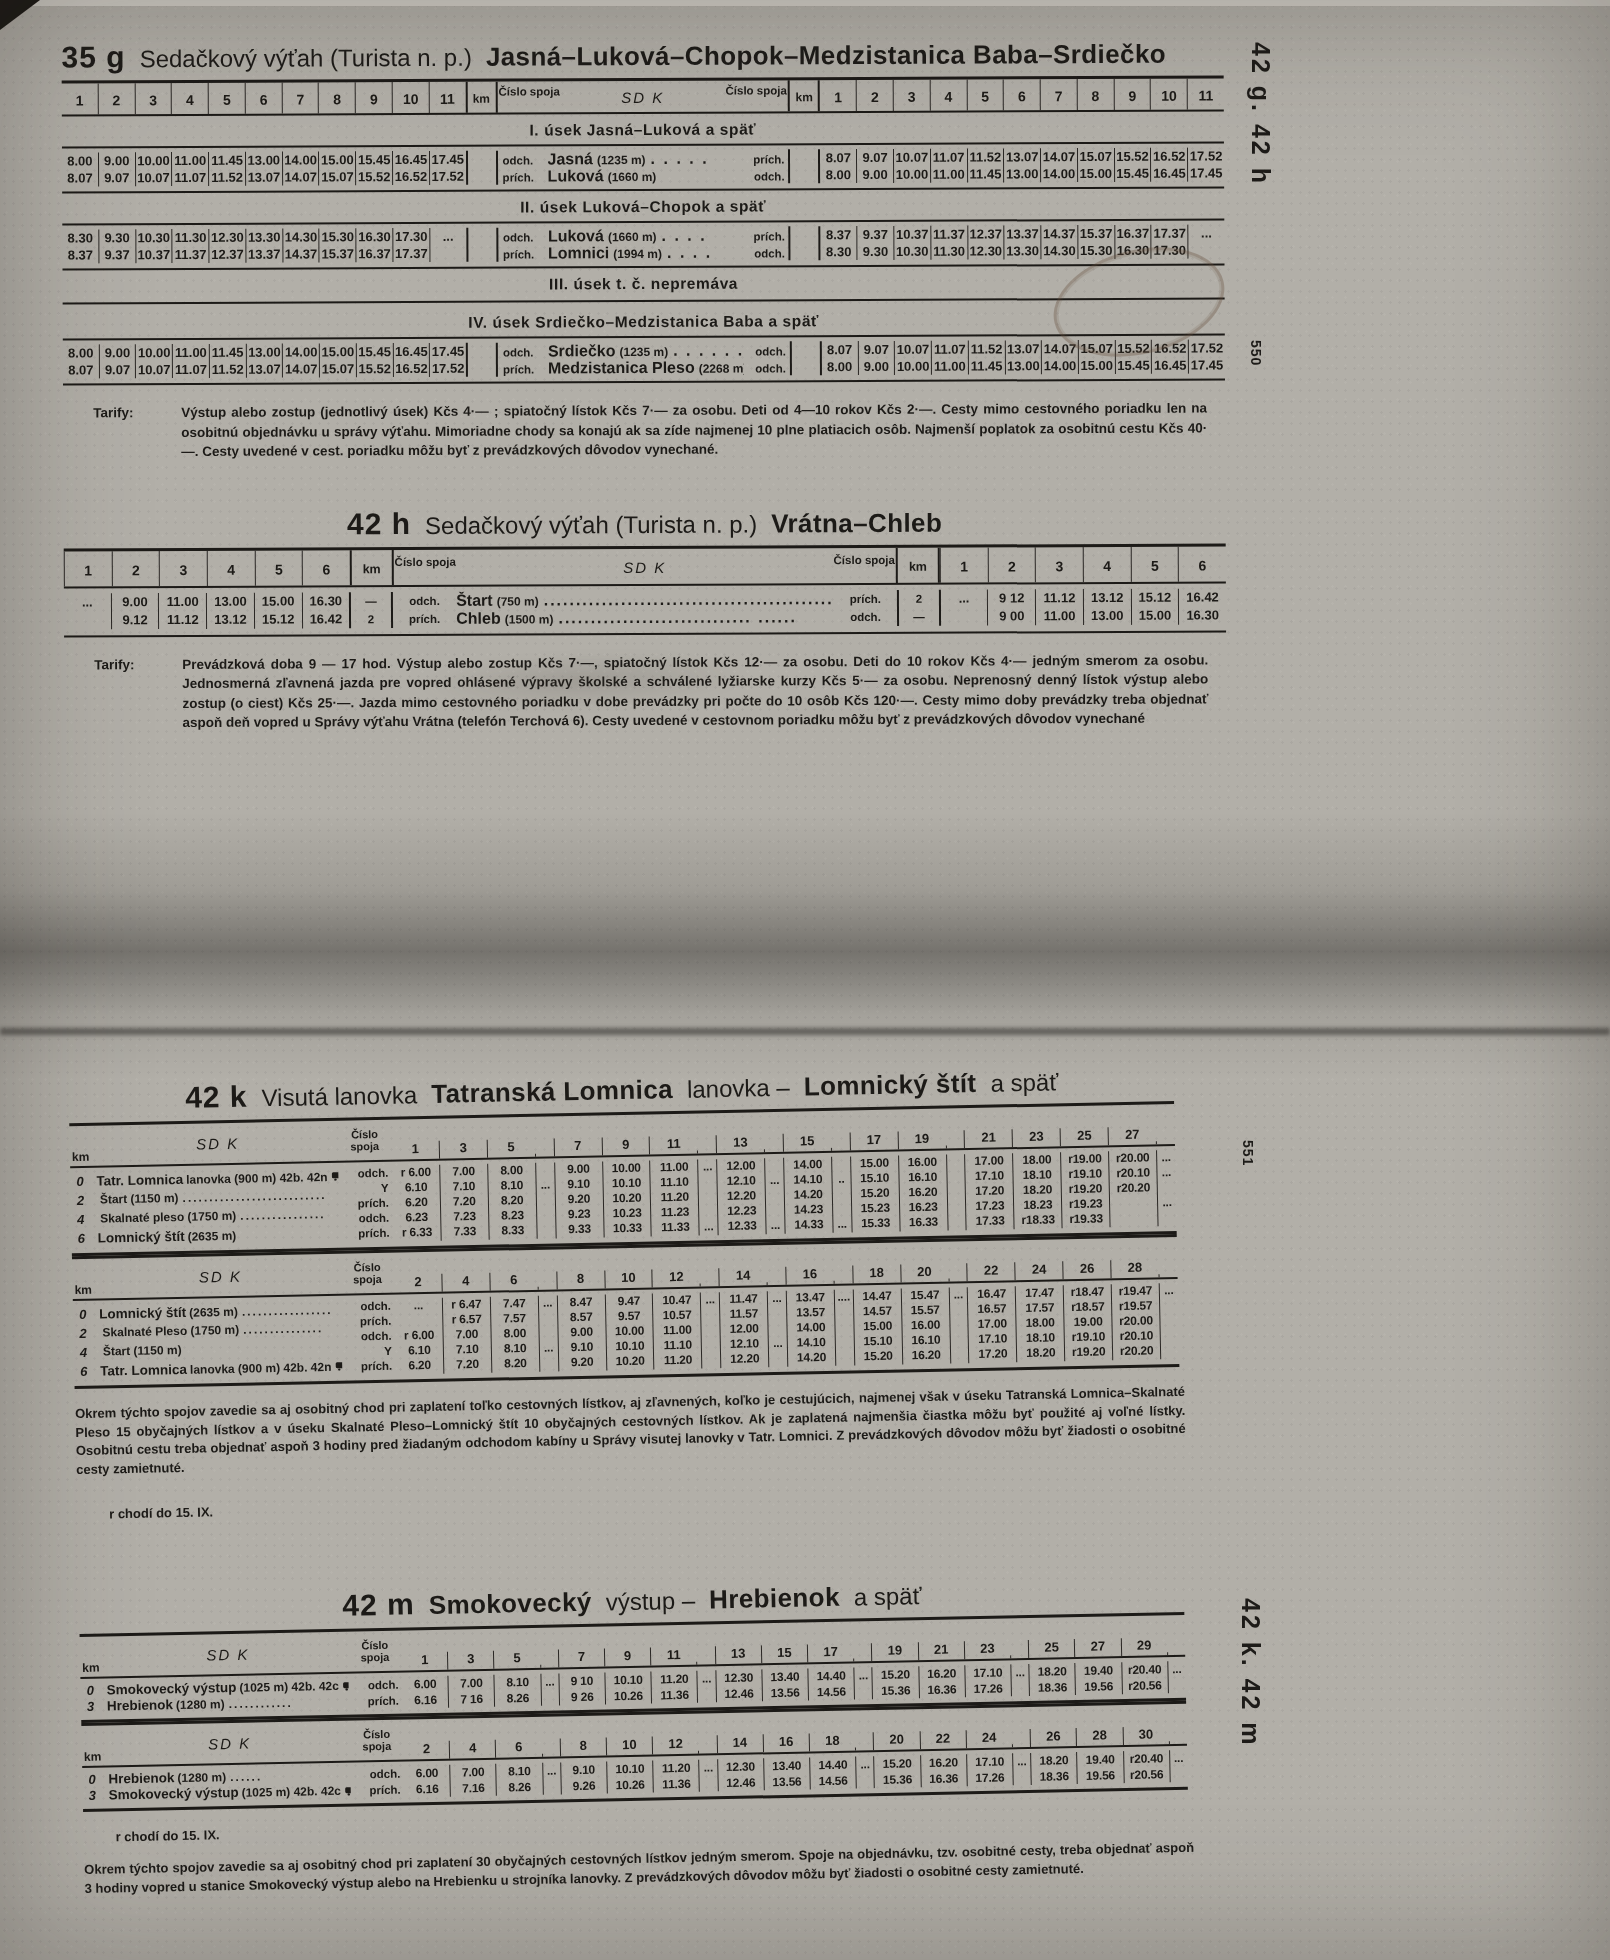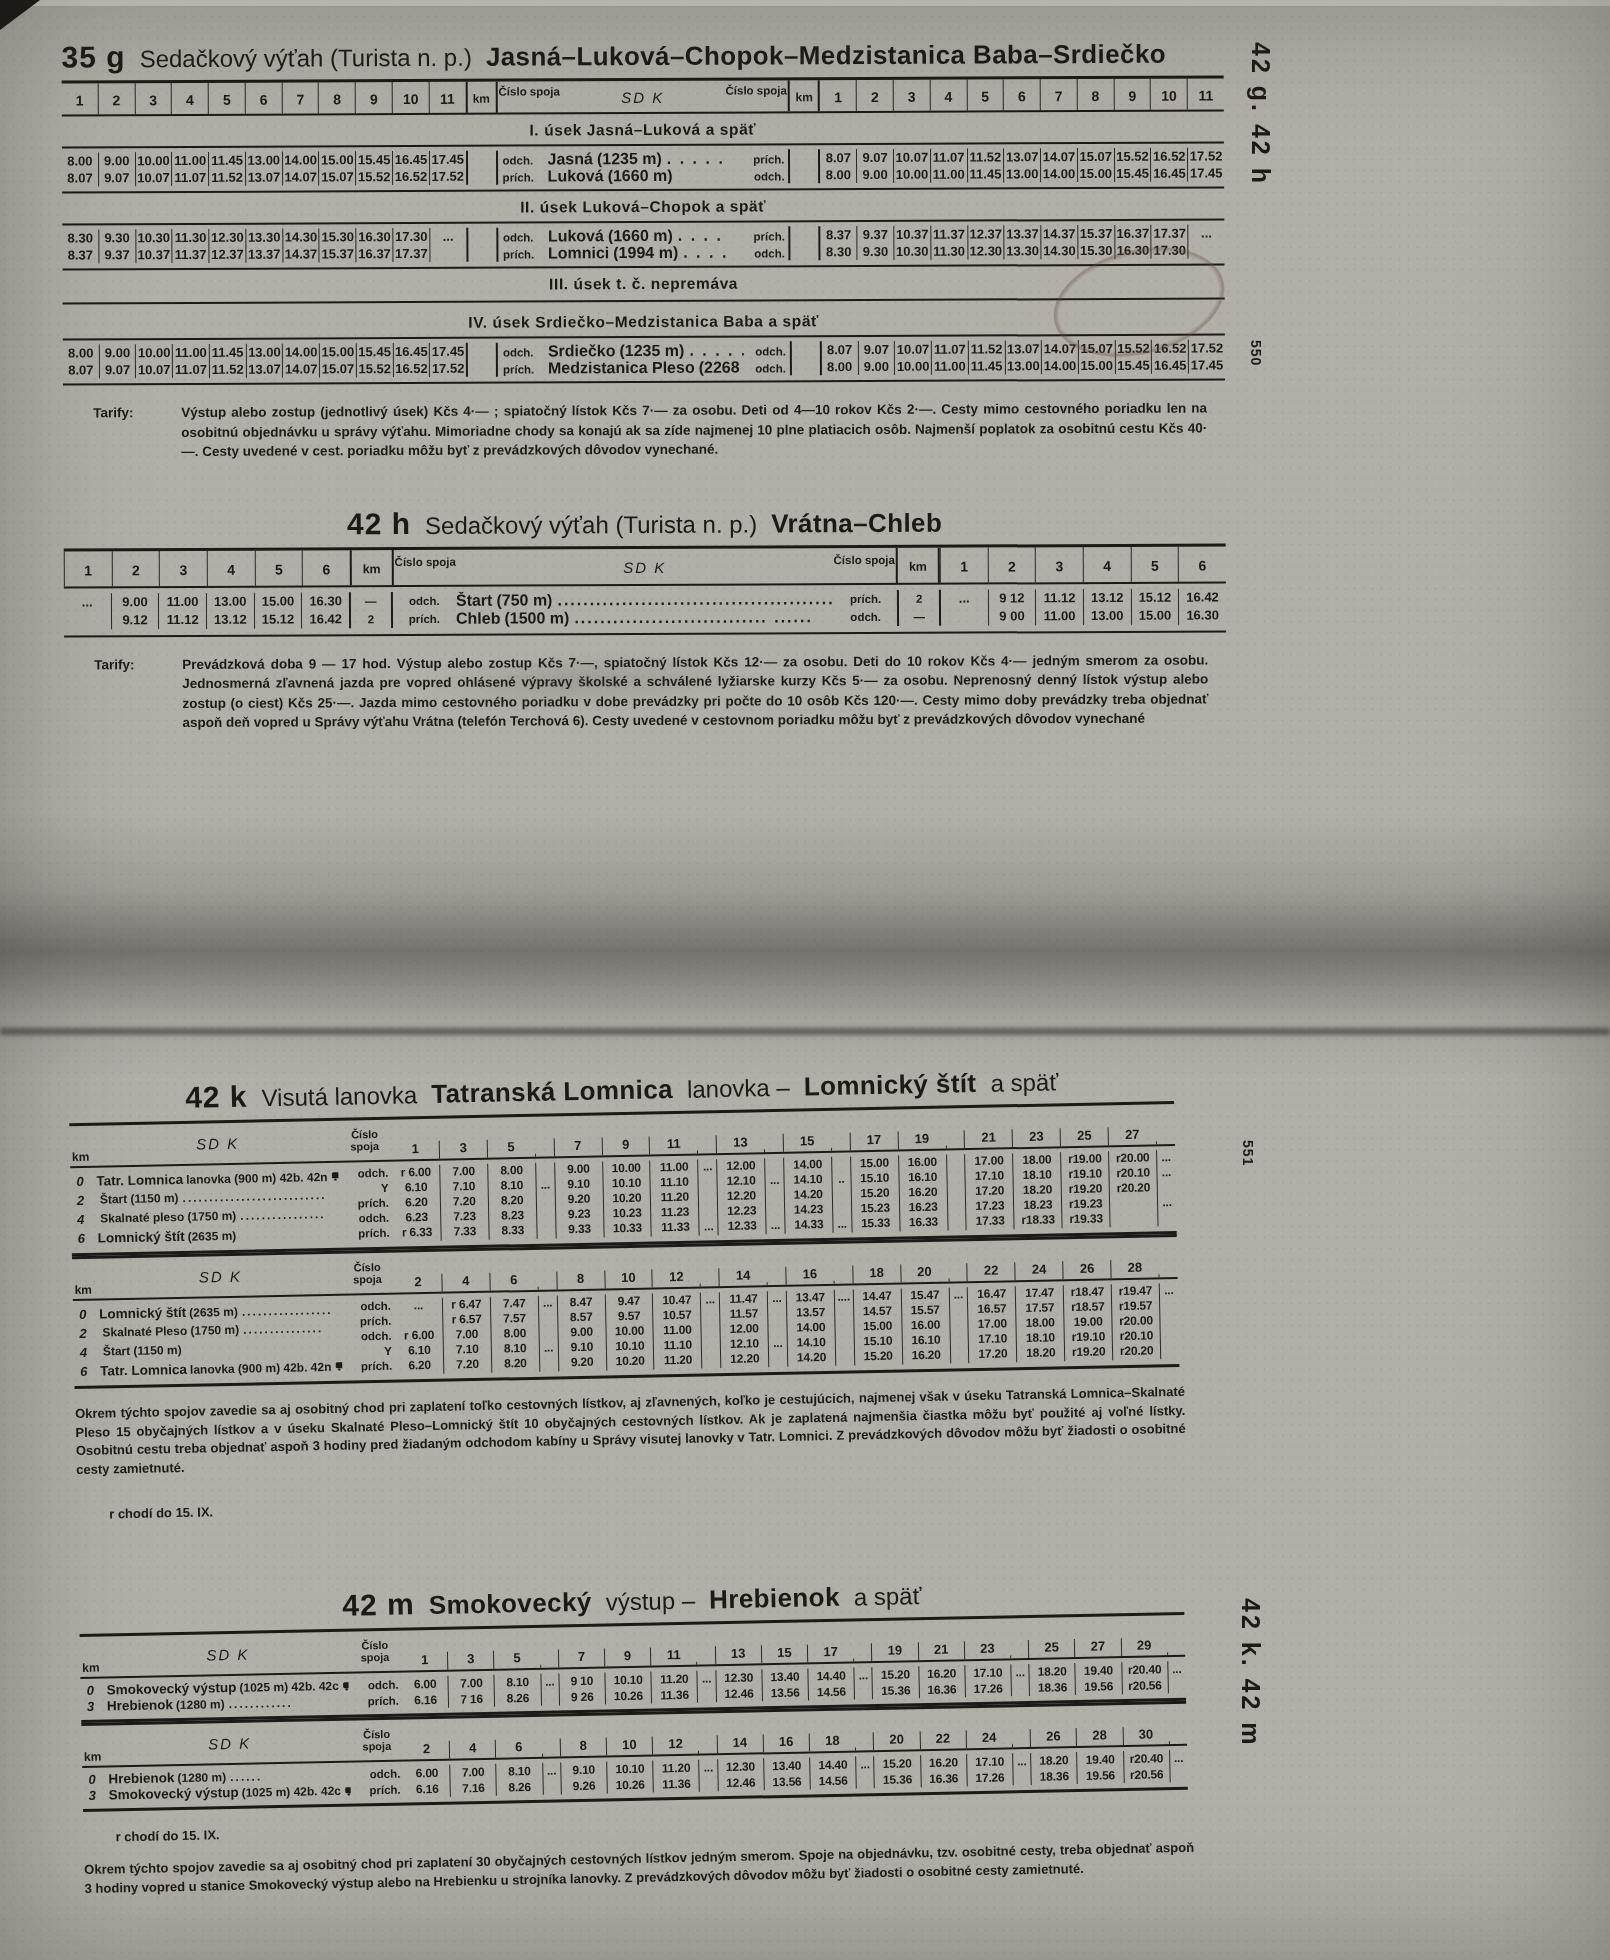--- a/index.html
+++ b/index.html
@@ -53,21 +53,21 @@
   .tcol{flex:1;border-left:1px solid #2a2724;}
   .c11 .tcol:first-child{border-left:none;}
   .tv{height:17px;line-height:17px;font-size:13px;font-weight:700;text-align:center;white-space:nowrap;}
   .kmsp{width:28px;border-left:2px solid #1c1a17;border-right:2px solid #1c1a17;}
   .sec-mid{width:292px;}
   .st-line{display:flex;align-items:baseline;height:17px;white-space:nowrap;overflow:hidden;}
   .pre{width:50px;font-size:11.5px;font-weight:700;padding-left:5px;box-sizing:border-box;}
   .post{width:46px;font-size:11.5px;font-weight:700;text-align:right;padding-right:4px;box-sizing:border-box;}
   .st-body{flex:1;display:flex;align-items:baseline;overflow:hidden;}
   .st-name{font-weight:800;font-size:16px;}
-  .st-elev{font-size:16px;font-weight:700;margin-left:4px;}
+  .st-elev{font-size:12px;font-weight:700;margin-left:4px;}
   .st-dots{font-weight:700;letter-spacing:2px;margin-left:5px;overflow:hidden;}
   
   .hh{border-top:3px solid #1c1a17;border-bottom:2px solid #1c1a17;height:40px;margin-top:6px;}
   .c6{width:288px;display:flex;}
   .c6 .hc{line-height:38px;}
   .c6 .tcol:first-child{border-left:none;}
   .kmc2{width:40px;border-left:2px solid #1c1a17;border-right:2px solid #1c1a17;text-align:center;
     font-size:12.5px;font-weight:700;line-height:38px;}
   .cisc{width:64px;font-size:11.5px;line-height:13px;font-weight:700;padding-top:6px;text-align:center;}
   .hmid{width:378px;font-style:italic;font-size:15px;text-align:center;line-height:38px;letter-spacing:2px;}

